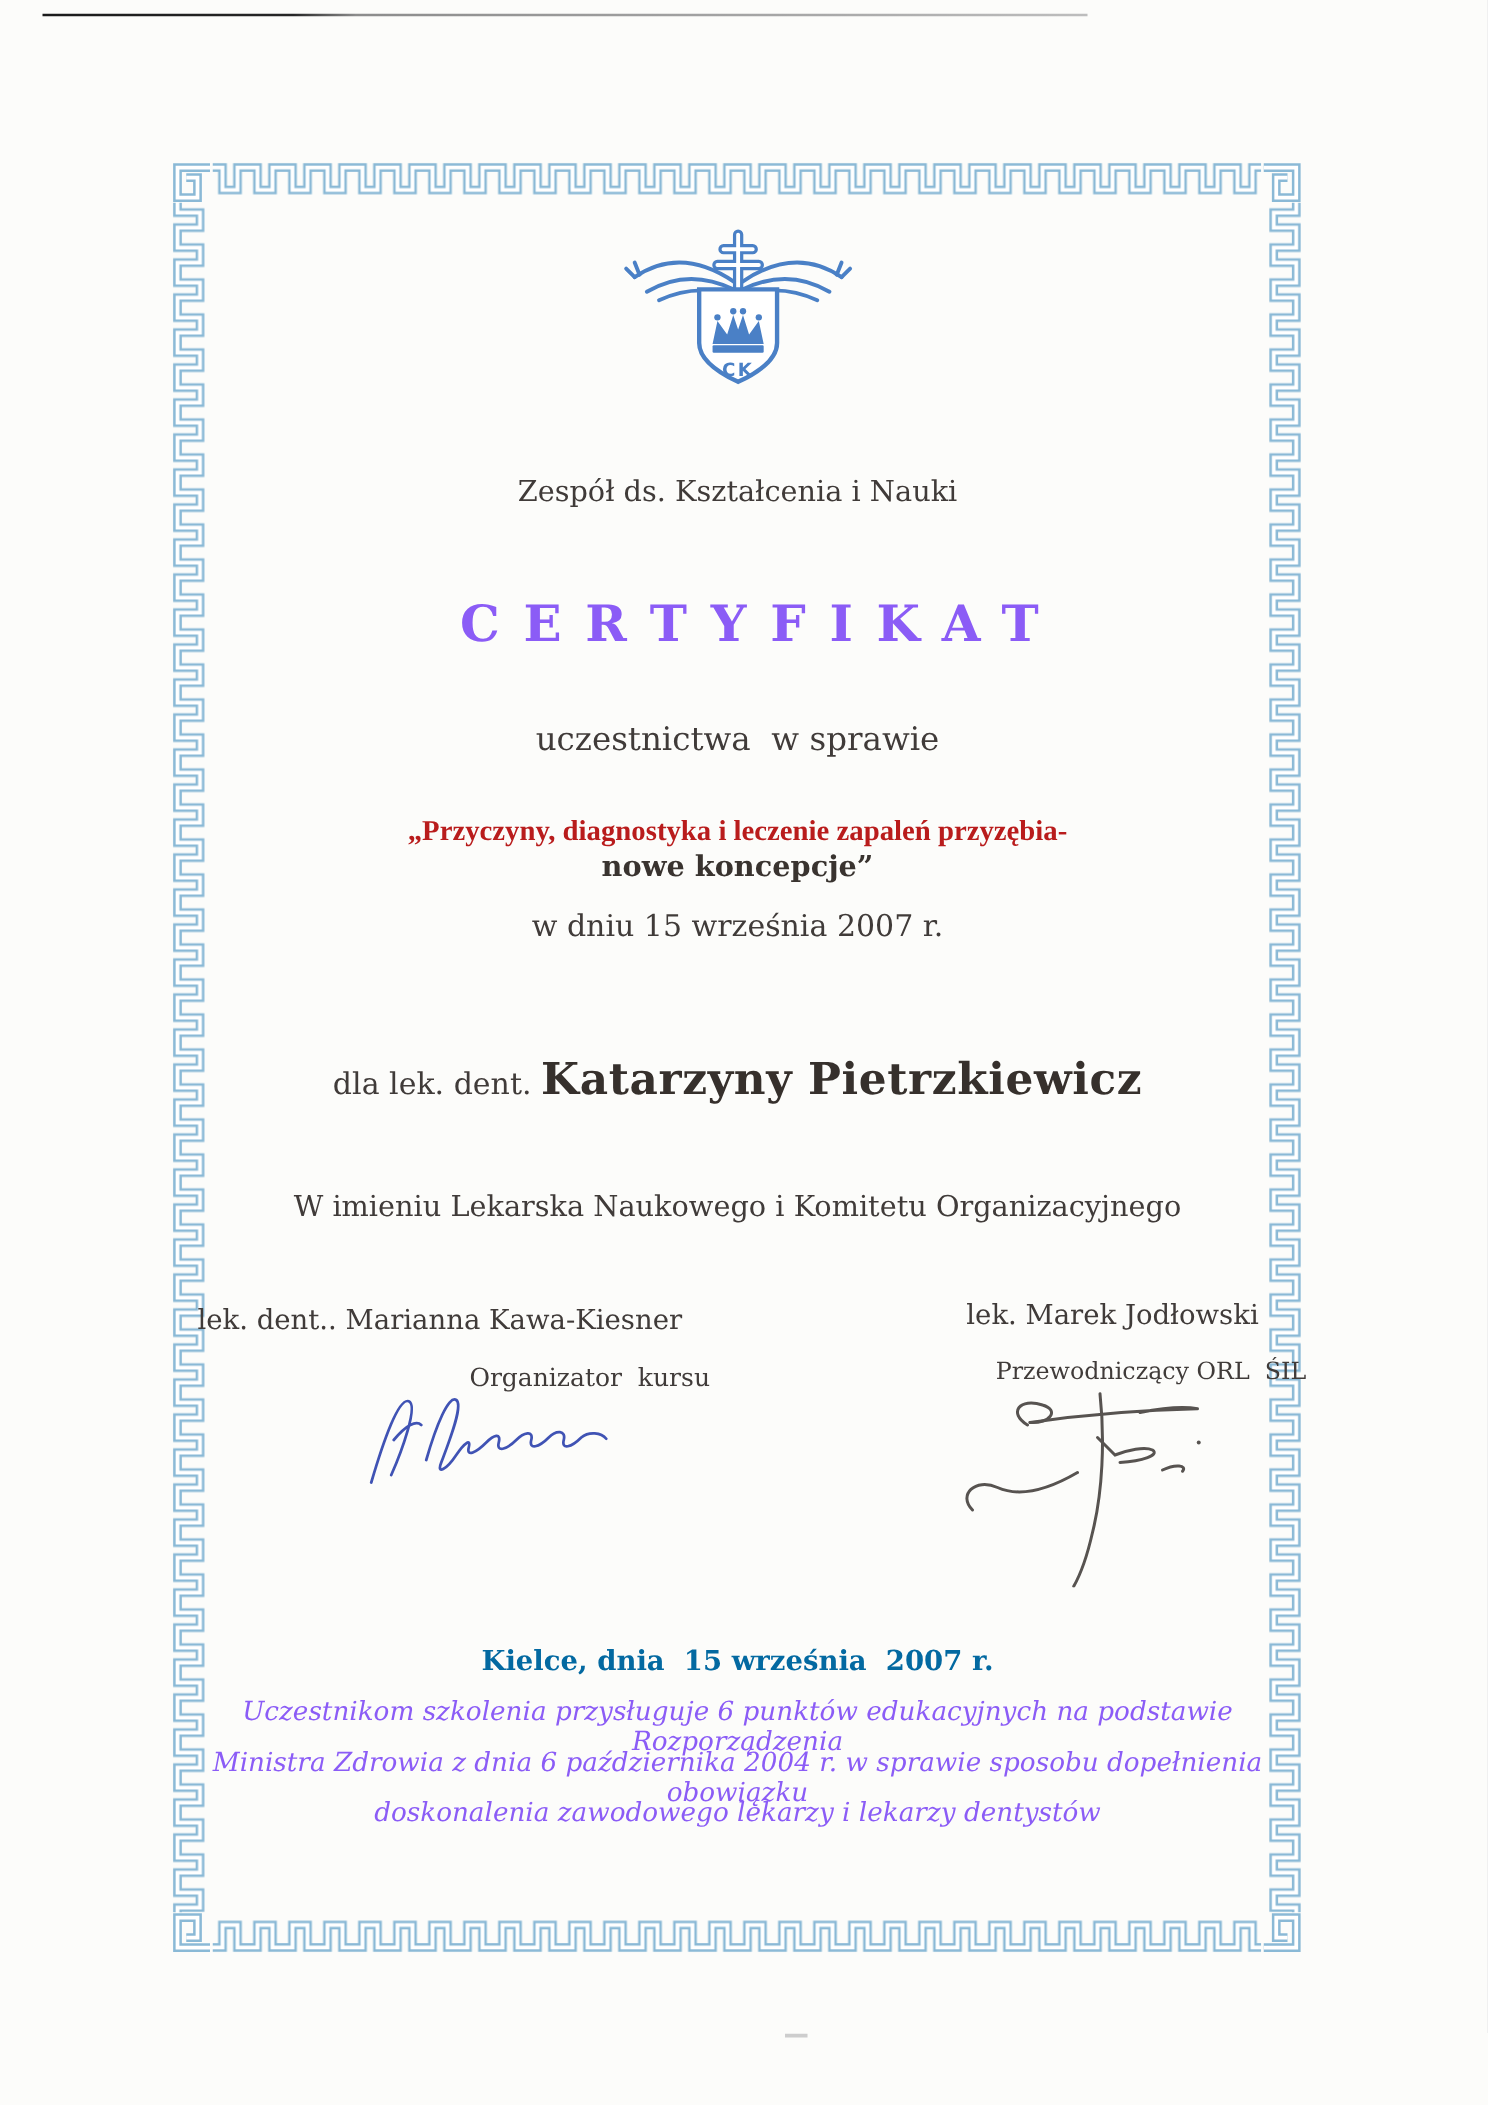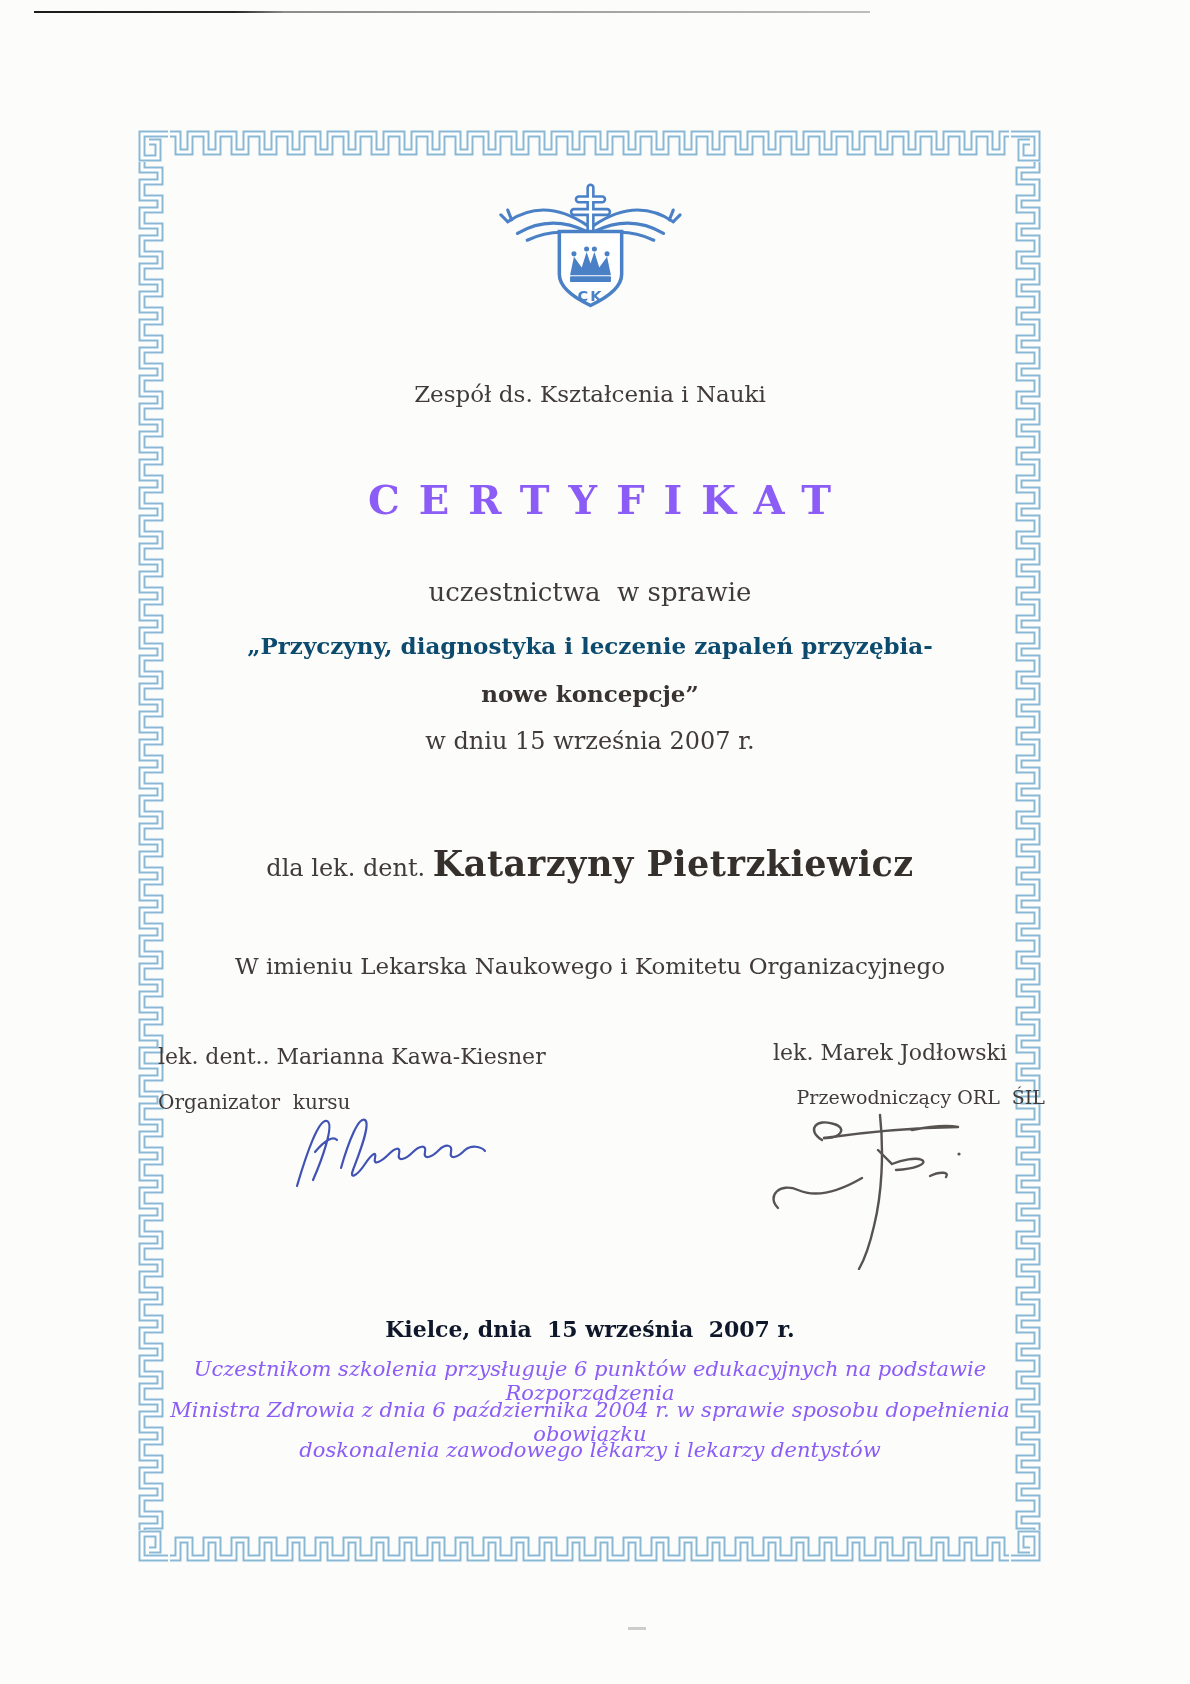--- a/index.html
+++ b/index.html
@@ -27,40 +27,40 @@
   
   .bsvg{position:absolute;display:block;}
 
   
   .org-line1{top:340px;font-size:23px;letter-spacing:.5px;}
   .org-line2{top:381px;font-size:23px;}
 
   
   .cert-title{top:476px;font-size:40px;font-weight:bold;letter-spacing:19px;color:#8b5cf6;padding-left:19px;}
   .subtitle{top:577px;font-size:26px;}
-  .course-line1{top:632px;font-size:23px;font-weight:bold;color:#0c4a6e;}
+  .course-line1{top:652px;font-size:23px;font-weight:bold;color:#b91c1c;font-family:Liberation Serif, serif;}
   .course-line2{top:680px;font-size:23px;font-weight:bold;color:#39332f;}
   .date-line{top:727px;font-size:24px;}
 
   
   .recipient{top:843px;font-size:24px;}
   .recipient .name{font-size:35px;font-weight:bold;color:#36302c;letter-spacing:.5px;}
 
   .committee{top:953px;font-size:23px;}
 
   
   .sig-left-name{left:158px;top:1044px;width:410px;text-align:left;font-size:22px;}
-  .sig-left-role{left:158px;top:1090px;width:410px;text-align:left;font-size:20px;}
+  .sig-left-role{left:158px;top:1090px;width:410px;text-align:right;font-size:20px;}
   .sig-right-name{left:735px;top:1040px;width:310px;text-align:center;font-size:22px;}
   .sig-right-role{left:735px;top:1086px;width:310px;text-align:right;font-size:19px;}
 
   
   .points-line{top:1252px;font-size:22px;}
   .points-line .pts{font-size:31px;font-weight:bold;font-family:"DejaVu Sans","Liberation Sans",sans-serif;color:#2e2a28;}
-  .place-date{top:1316px;font-size:22px;font-weight:bold;color:#0f172a;}
+  .place-date{top:1316px;font-size:22px;font-weight:bold;color:#0369a1;}
   .legal{font-style:italic;font-size:21px;color:#8b5cf6;}
   .legal1{top:1357px;}
   .legal2{top:1398px;}
   .legal3{top:1438px;}
 </style>
 </head>
 <body>
 
 <div class="page">
 

